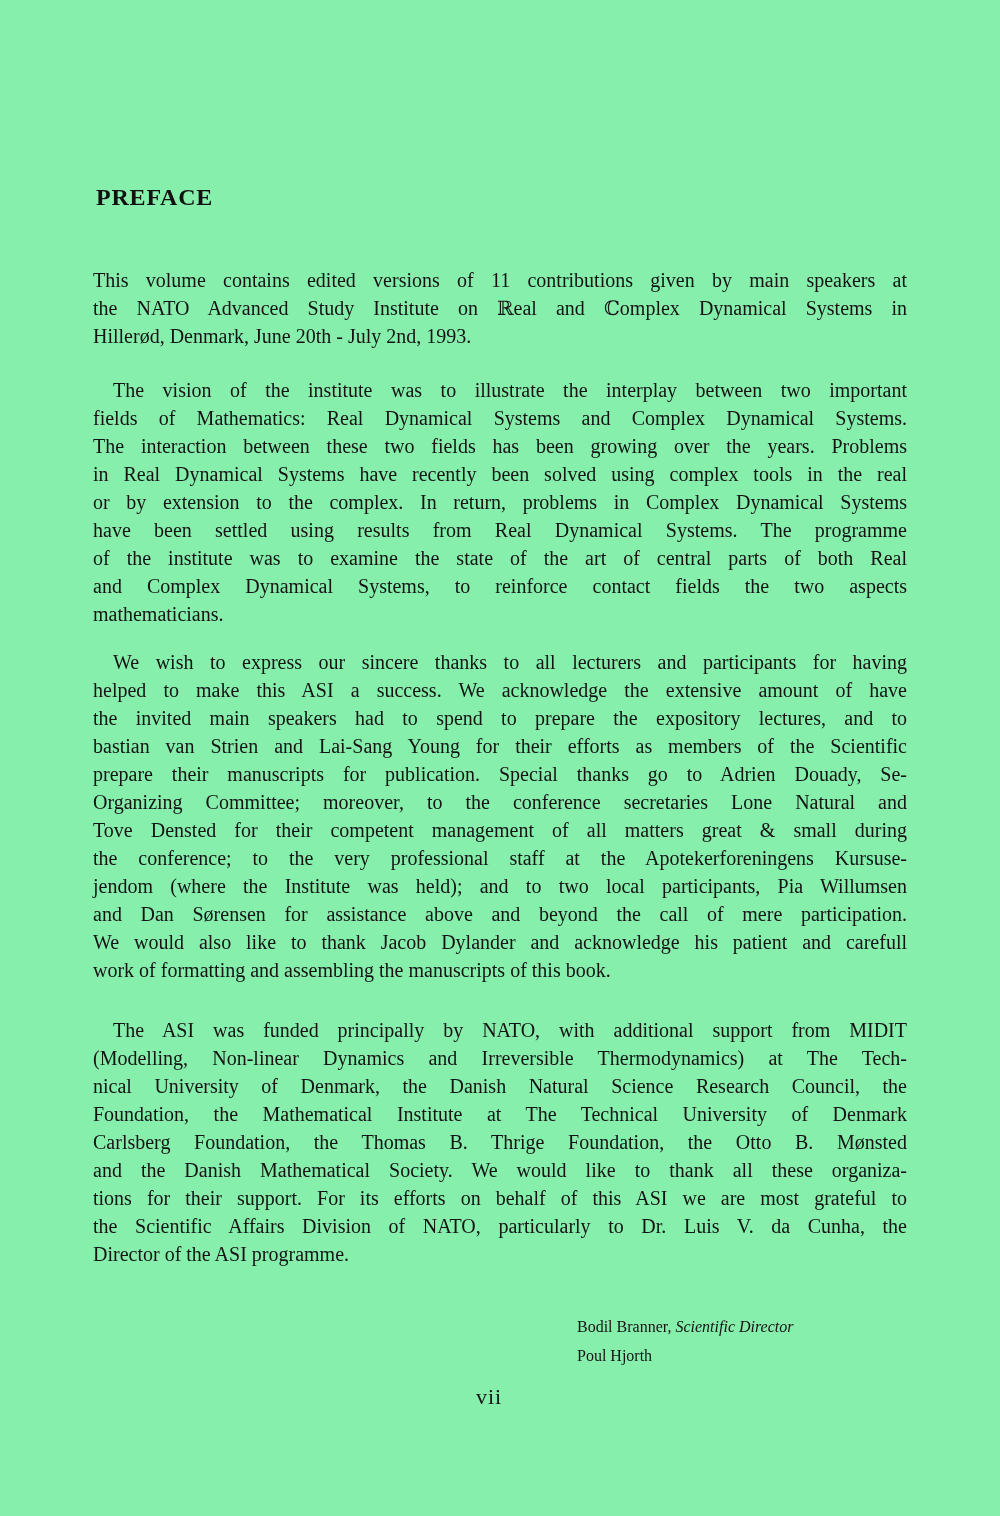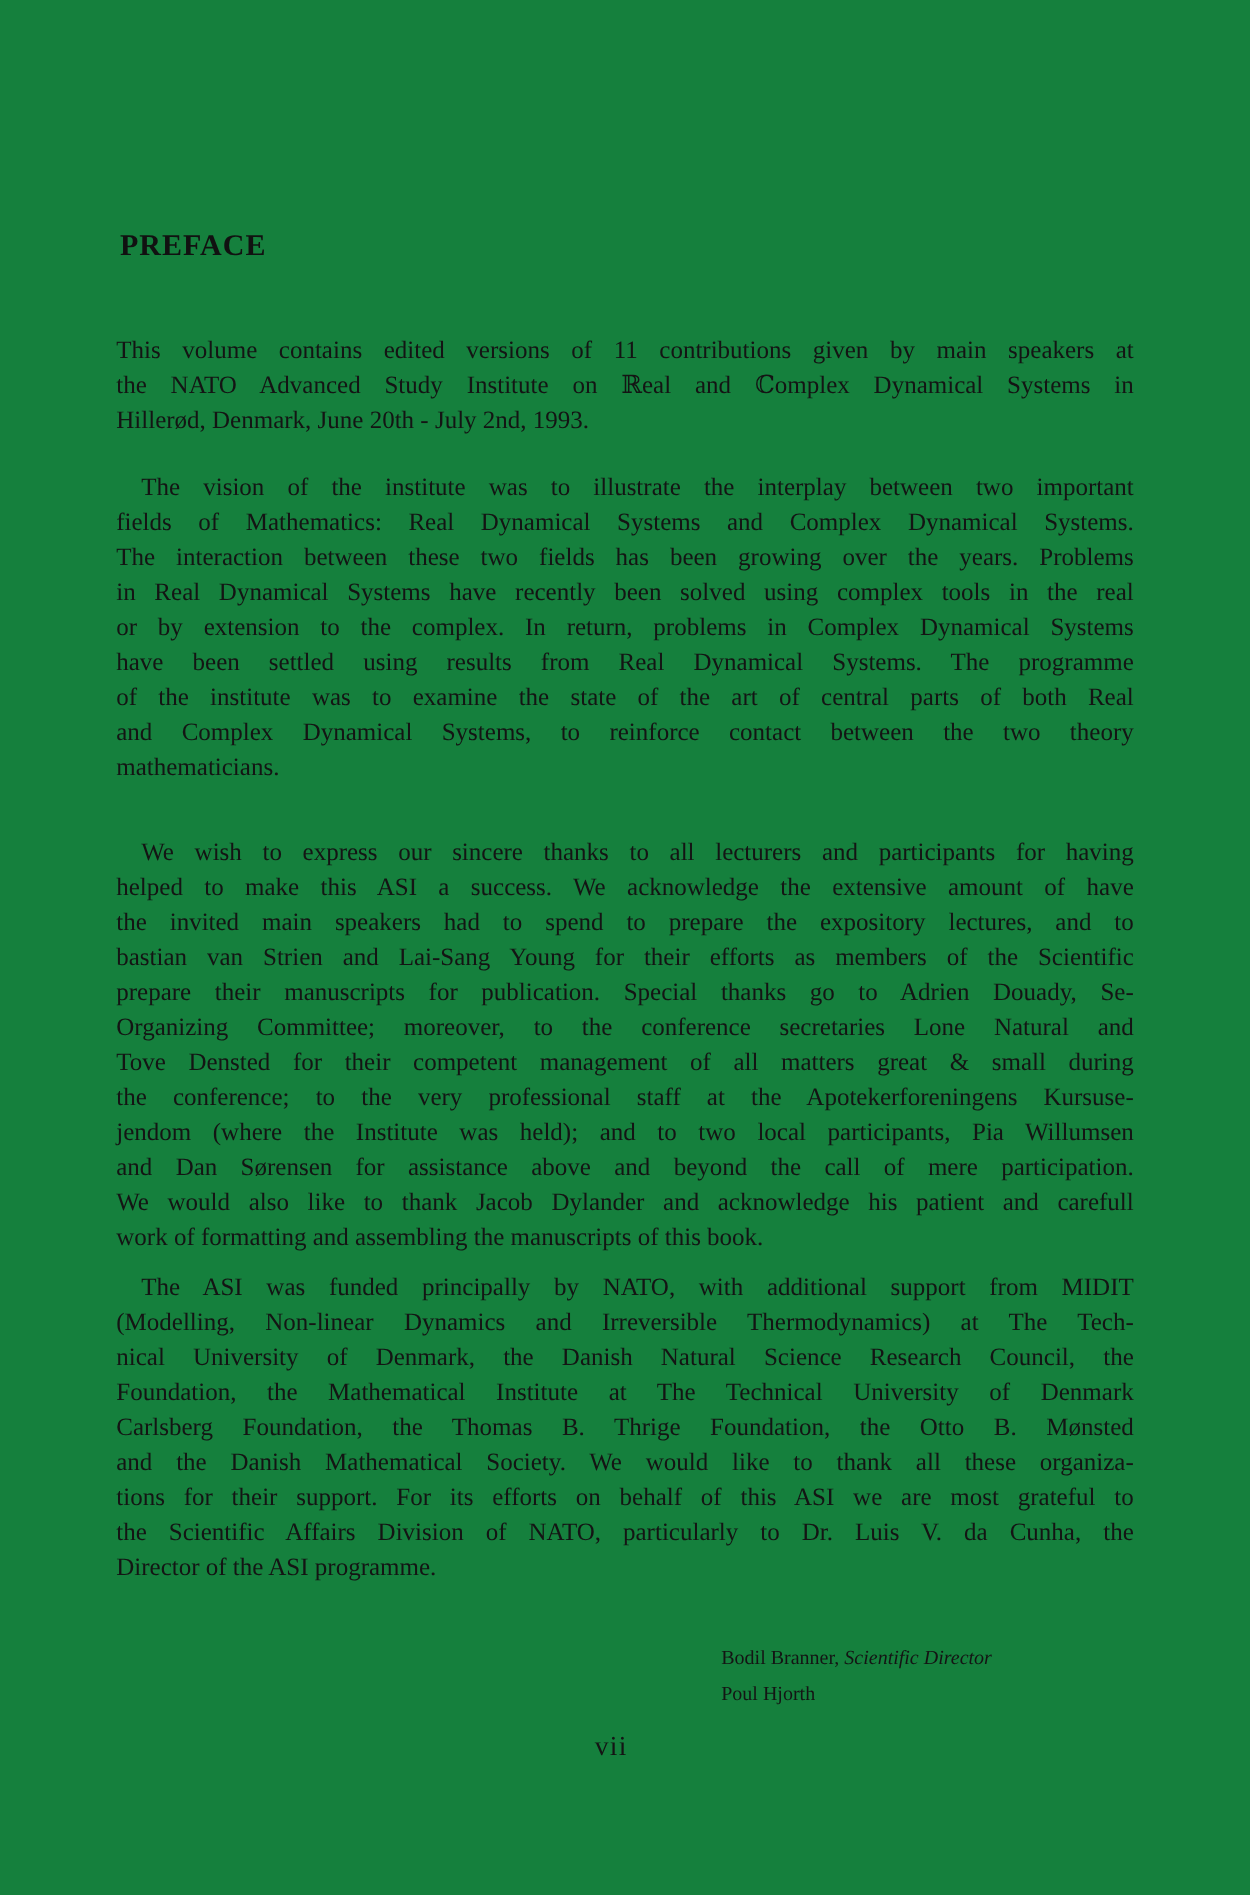--- a/index.html
+++ b/index.html
@@ -4,21 +4,21 @@
 <style>
   html, body {
     margin: 0;
     padding: 0;
     background: #ffffff;
   }
   .page {
     position: relative;
     width: 1000px;
     height: 1516px;
-    background: #15803d;
+    background: #86efac;
     color: #141414;
     font-family: "Liberation Serif", "DejaVu Serif", serif;
     overflow: hidden;
   }
   .heading {
     position: absolute;
     top: 184px;
     left: 96px;
     margin: 0;
     font-size: 24px;
@@ -80,25 +80,25 @@
   </div>
 
   <div class="para" style="top:376px">
     <div class="ln indent">The vision of the institute was to illustrate the interplay between two important</div>
     <div class="ln">fields of Mathematics: Real Dynamical Systems and Complex Dynamical Systems.</div>
     <div class="ln">The interaction between these two fields has been growing over the years. Problems</div>
     <div class="ln">in Real Dynamical Systems have recently been solved using complex tools in the real</div>
     <div class="ln">or by extension to the complex. In return, problems in Complex Dynamical Systems</div>
     <div class="ln">have been settled using results from Real Dynamical Systems. The programme</div>
     <div class="ln">of the institute was to examine the state of the art of central parts of both Real</div>
-    <div class="ln">and Complex Dynamical Systems, to reinforce contact between the two theory</div>
+    <div class="ln">and Complex Dynamical Systems, to reinforce contact fields the two aspects</div>
     <div class="ln fin">mathematicians.</div>
   </div>
 
-  <div class="para" style="top:668px">
+  <div class="para" style="top:648px">
     <div class="ln indent">We wish to express our sincere thanks to all lecturers and participants for having</div>
     <div class="ln">helped to make this ASI a success. We acknowledge the extensive amount of have</div>
     <div class="ln">the invited main speakers had to spend to prepare the expository lectures, and to</div>
     <div class="ln">bastian van Strien and Lai-Sang Young for their efforts as members of the Scientific</div>
     <div class="ln">prepare their manuscripts for publication. Special thanks go to Adrien Douady, Se-</div>
     <div class="ln">Organizing Committee; moreover, to the conference secretaries Lone Natural and</div>
     <div class="ln">Tove Densted for their competent management of all matters great &amp; small during</div>
     <div class="ln">the conference; to the very professional staff at the Apotekerforeningens Kursuse-</div>
     <div class="ln">jendom (where the Institute was held); and to two local participants, Pia Willumsen</div>
     <div class="ln">and Dan Sørensen for assistance above and beyond the call of mere participation.</div>

